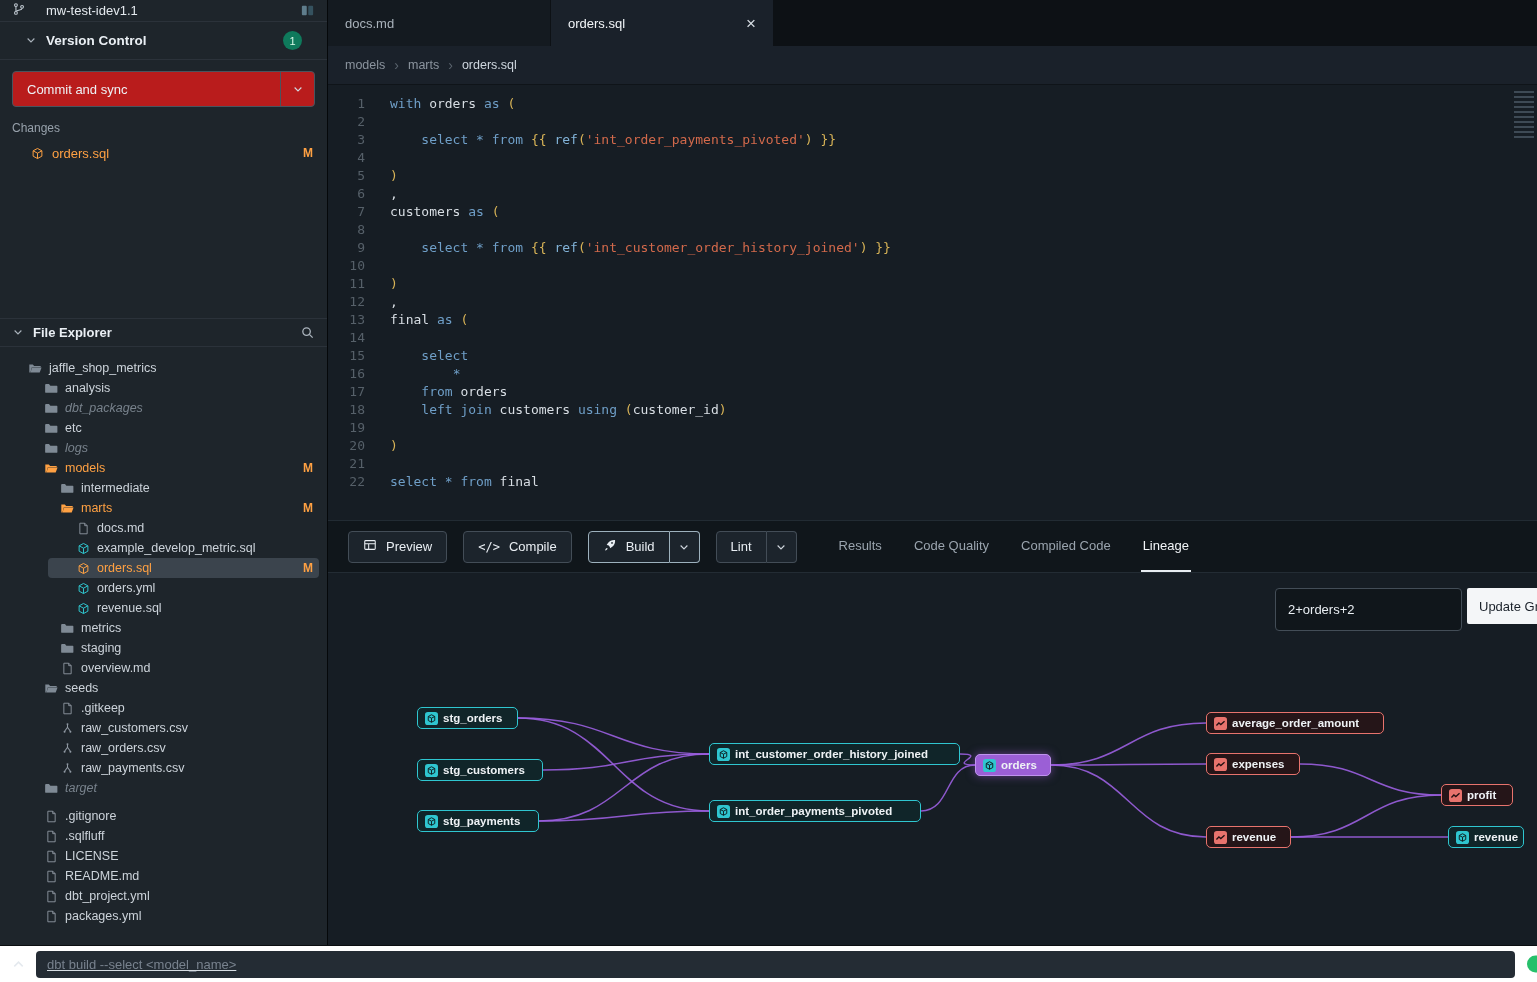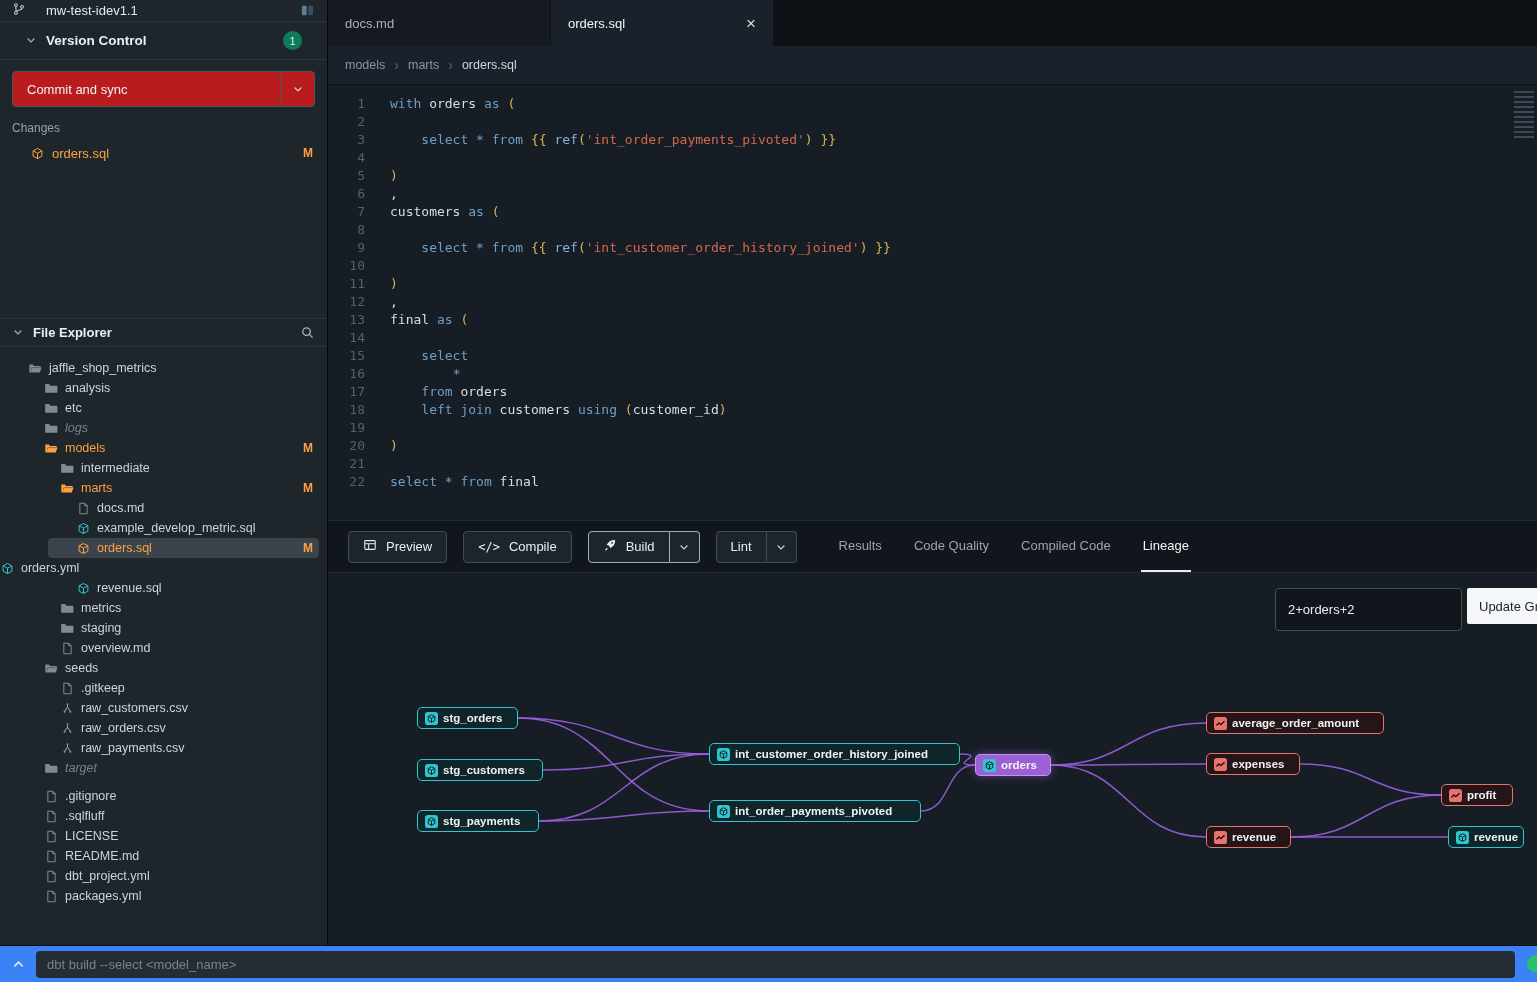--- a/index.html
+++ b/index.html
@@ -70,21 +70,21 @@
   .lin-selector { position:absolute; left:947px; top:15px; width:187px; height:43px; background:#10161b; border:1px solid #434d57; border-radius:4px; display:flex; align-items:center; padding:0 12px; font-size:13px; color:#e9eef3; cursor:text; }
   .lin-update { position:absolute; left:1139px; top:15px; width:120px; height:36px; background:#f4f6f8; color:#1a212a; font-size:13px; display:flex; align-items:center; padding:0 12px; white-space:nowrap; cursor:pointer; border-radius:2px; }
   .edges-svg { position:absolute; left:0; top:0; }
   .node { position:absolute; height:22px; border-radius:5px; display:flex; align-items:center; gap:5px; padding:0 7px; font-size:11.5px; font-weight:bold; color:#eef2f5; white-space:nowrap; cursor:pointer; border:1.5px solid; background:#11252b; }
   .node.model { border-color:#2fc6d0; background:#102529; }
   .node.metric { border-color:#e8736d; background:#251518; }
   .node.selected { border-color:#bf93ee; background:#9b5fd6; box-shadow:0 0 10px rgba(155,95,214,.55); }
   .node-icon { display:flex; flex:none; }
 
   
-  .bottombar { position:absolute; left:0; top:945px; width:1537px; height:37px; background:#3b82f6; border-top:1px solid #0b0e11; display:flex; align-items:center; overflow:hidden; }
+  .bottombar { position:absolute; left:0; top:945px; width:1537px; height:37px; background:#ffffff; border-top:1px solid #0b0e11; display:flex; align-items:center; overflow:hidden;text-decoration:underline; }
   .expand { width:36px; display:flex; justify-content:center; cursor:pointer; }
   .cmd-input { flex:1; height:27px; margin-right:22px; background:#242c34; border-radius:4px; display:flex; align-items:center; padding:0 11px; font-size:13px; color:#78828e; cursor:text; }
   .status-dot { position:absolute; right:-7px; top:50%; transform:translateY(-50%); width:17px; height:17px; border-radius:50%; background:#27c06b; }
 </style>
 </head>
 <body>
 
 <aside class="sidebar">
   <div class="repo-header">
     <span>
@@ -163,20 +163,28 @@
           <span class="tree-label">jaffle_shop_metrics</span>
         </div>
         <div class="tree-row" style="padding-left: 44px;">
           <span class="tree-icon">
             <svg viewBox="0 0 16 16" width="14" height="14">
               <path d="M1.5 3.5h4.2l1.6 2h7.2a.8.8 0 0 1 .8.8v6.2a1 1 0 0 1-1 1h-12a1 1 0 0 1-1-1v-8a1 1 0 0 1 1-1z" fill="#7f8a95"></path>
             </svg>
           </span>
           <span class="tree-label">analysis</span>
         </div>
+        <div class="tree-row muted" style="padding-left: 44px;">
+          <span class="tree-icon">
+            <svg viewBox="0 0 16 16" width="14" height="14">
+              <path d="M1.5 3.5h4.2l1.6 2h7.2a.8.8 0 0 1 .8.8v6.2a1 1 0 0 1-1 1h-12a1 1 0 0 1-1-1v-8a1 1 0 0 1 1-1z" fill="#7f8a95"></path>
+            </svg>
+          </span>
+          <span class="tree-label">dbt_packages</span>
+        </div>
         <div class="tree-row" style="padding-left: 44px;">
           <span class="tree-icon">
             <svg viewBox="0 0 16 16" width="14" height="14">
               <path d="M1.5 3.5h4.2l1.6 2h7.2a.8.8 0 0 1 .8.8v6.2a1 1 0 0 1-1 1h-12a1 1 0 0 1-1-1v-8a1 1 0 0 1 1-1z" fill="#7f8a95"></path>
             </svg>
           </span>
           <span class="tree-label">etc</span>
         </div>
         <div class="tree-row muted" style="padding-left: 44px;">
           <span class="tree-icon">
@@ -235,21 +243,21 @@
         <div class="tree-row selected accent" style="padding-left: 76px;">
           <span class="tree-icon">
             <svg viewBox="0 0 16 16" width="13" height="13">
               <path d="M8 1.8l5.4 2.9v6.6L8 14.2 2.6 11.3V4.7z" fill="none" stroke="#ffa143" stroke-width="1.2"></path>
               <path d="M2.6 4.7L8 7.6l5.4-2.9M8 7.6v6.6" fill="none" stroke="#ffa143" stroke-width="1.2"></path>
             </svg>
           </span>
           <span class="tree-label">orders.sql</span>
           <span class="m-badge">M</span>
         </div>
-        <div class="tree-row" style="">
+        <div class="tree-row" style="padding-left: 76px;">
           <span class="tree-icon">
             <svg viewBox="0 0 16 16" width="13" height="13">
               <path d="M8 1.8l5.4 2.9v6.6L8 14.2 2.6 11.3V4.7z" fill="none" stroke="#2fc6d0" stroke-width="1.2"></path>
               <path d="M2.6 4.7L8 7.6l5.4-2.9M8 7.6v6.6" fill="none" stroke="#2fc6d0" stroke-width="1.2"></path>
             </svg>
           </span>
           <span class="tree-label">orders.yml</span>
         </div>
         <div class="tree-row" style="padding-left: 76px;">
           <span class="tree-icon">

